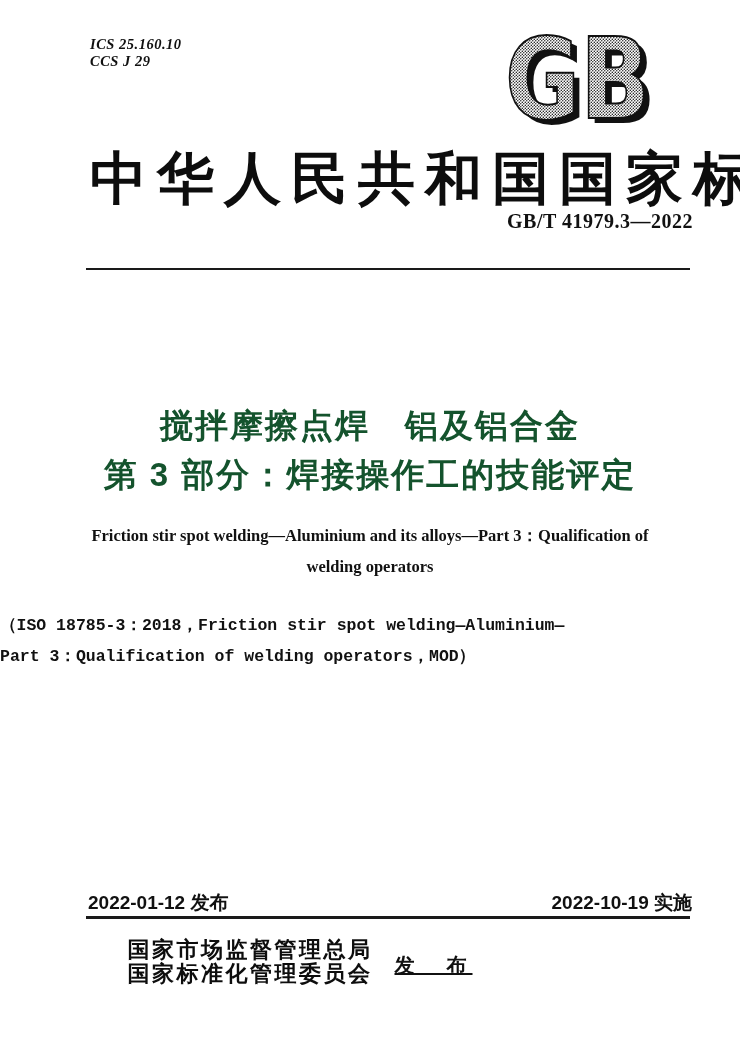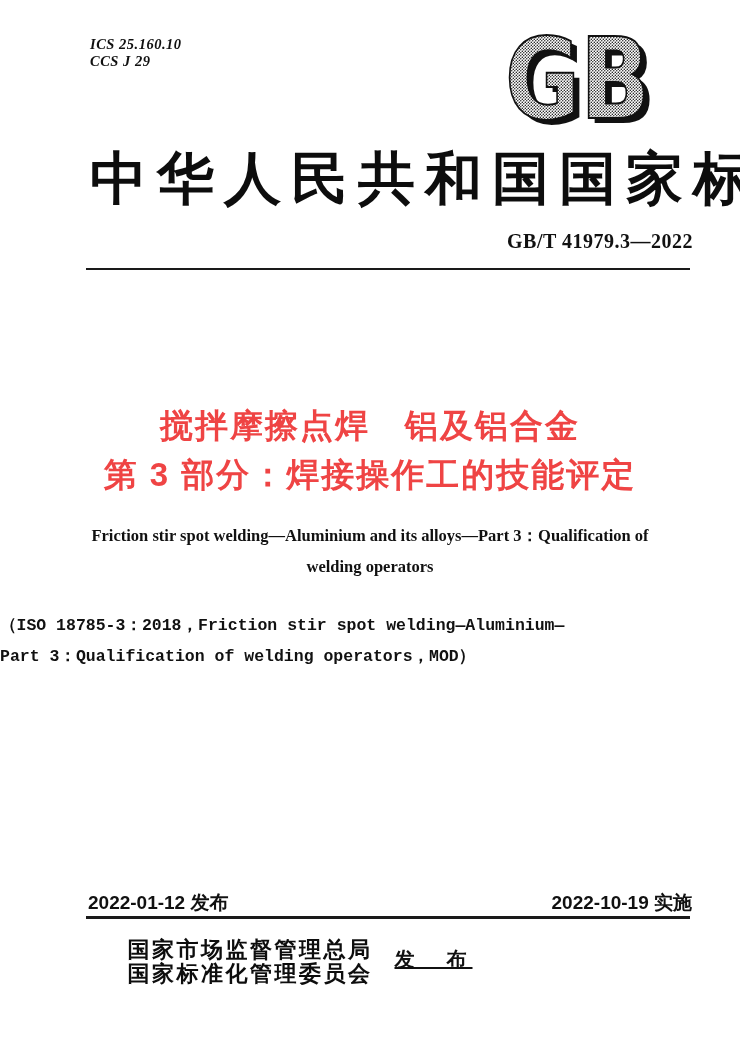--- a/index.html
+++ b/index.html
@@ -50,21 +50,21 @@
     font-weight: bold;
     font-size: 57px;
     letter-spacing: 10px;
     white-space: nowrap;
     color: #0d0d0d;
   }
 
   .std-number {
     position: absolute;
     right: 47px;
-    top: 230px;
+    top: 210px;
     font-family: "Liberation Serif", "DejaVu Serif", serif;
     font-weight: bold;
     font-size: 20px;
     letter-spacing: 0.5px;
     white-space: nowrap;
   }
 
   .rule {
     position: absolute;
     left: 86px;
@@ -79,21 +79,21 @@
     position: absolute;
     left: 0;
     top: 401px;
     width: 740px;
     text-align: center;
     font-family: "Liberation Sans", "DejaVu Sans", sans-serif;
     font-weight: bold;
     font-size: 33px;
     line-height: 49px;
     letter-spacing: 2px;
-    color: #ef4444;
+    color: #14532d;
   }
 
   
   .en-title {
     position: absolute;
     left: 0;
     top: 520px;
     width: 740px;
     text-align: center;
     font-family: "Liberation Serif", "DejaVu Serif", serif;
@@ -130,21 +130,21 @@
   }
 
   
   .publisher-row {
     position: absolute;
     left: 0;
     top: 938px;
     width: 600px;
     display: flex;
     justify-content: center;
-    align-items: flex-start;
+    align-items: center;
   }
   .issuer-lines {
     font-family: "Liberation Serif", "DejaVu Serif", serif;
     font-weight: bold;
     font-size: 22px;
     line-height: 23.5px;
     letter-spacing: 2.5px;
     white-space: nowrap;
     color: #0d0d0d;
   }

